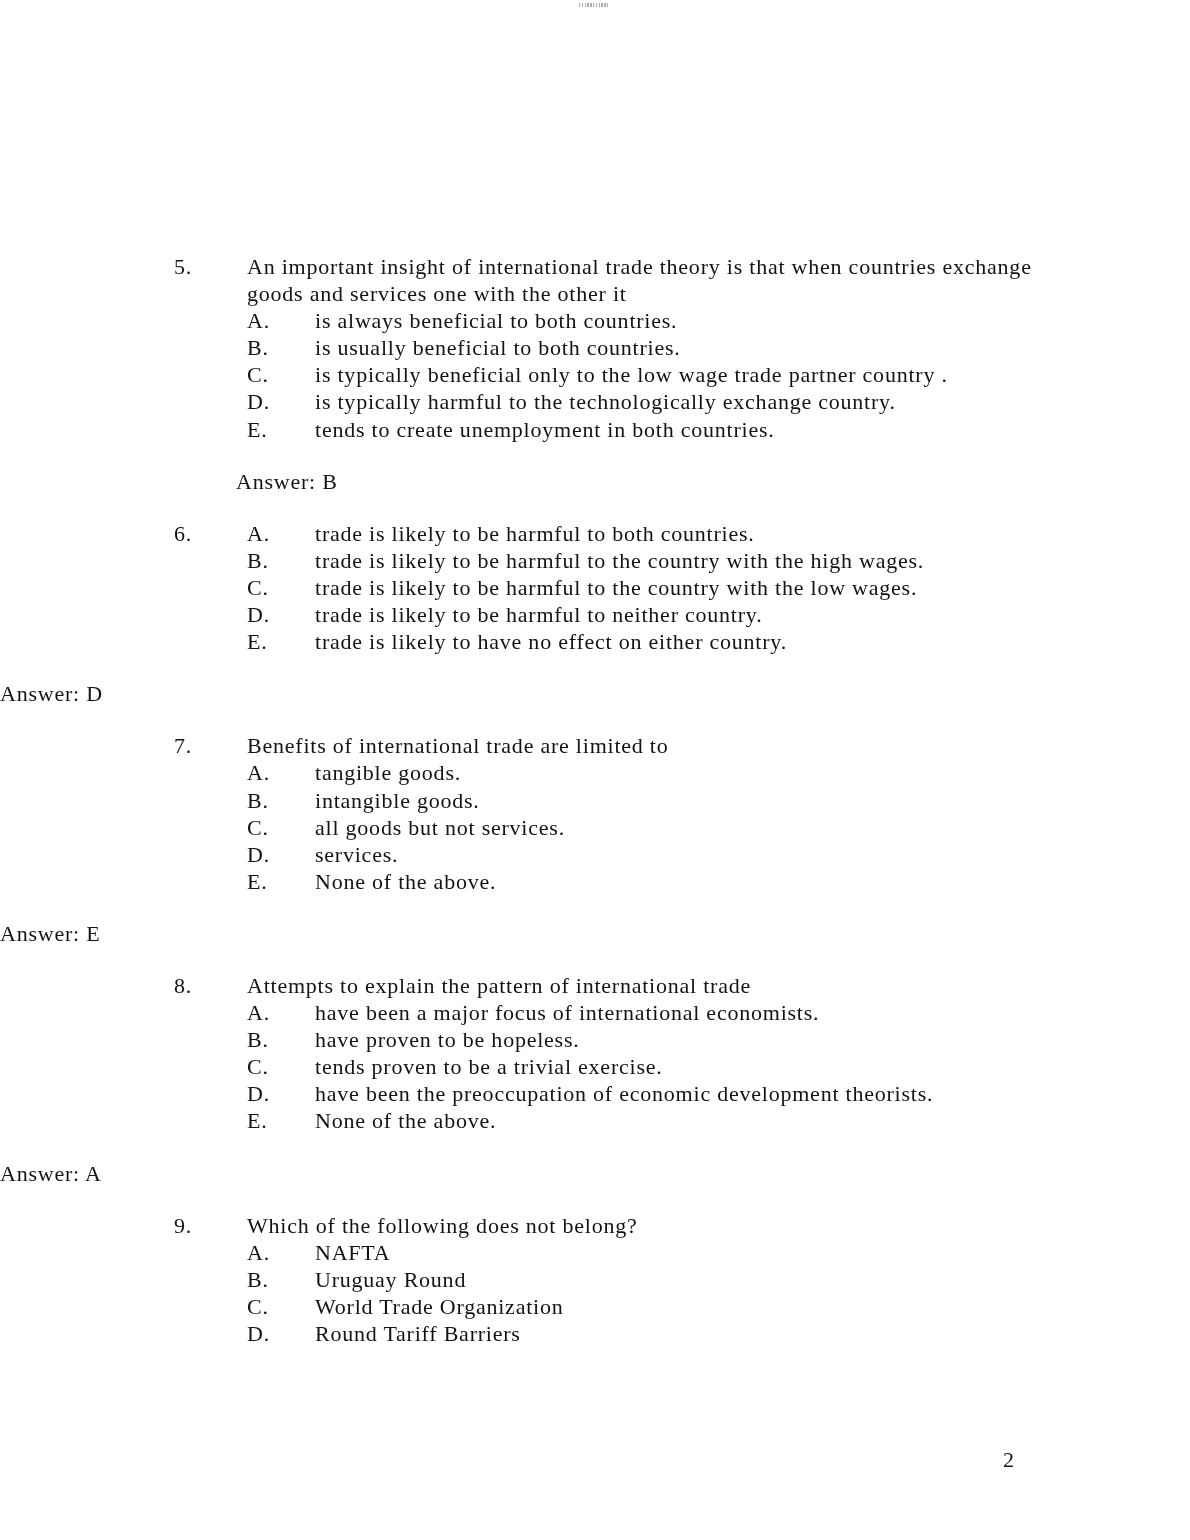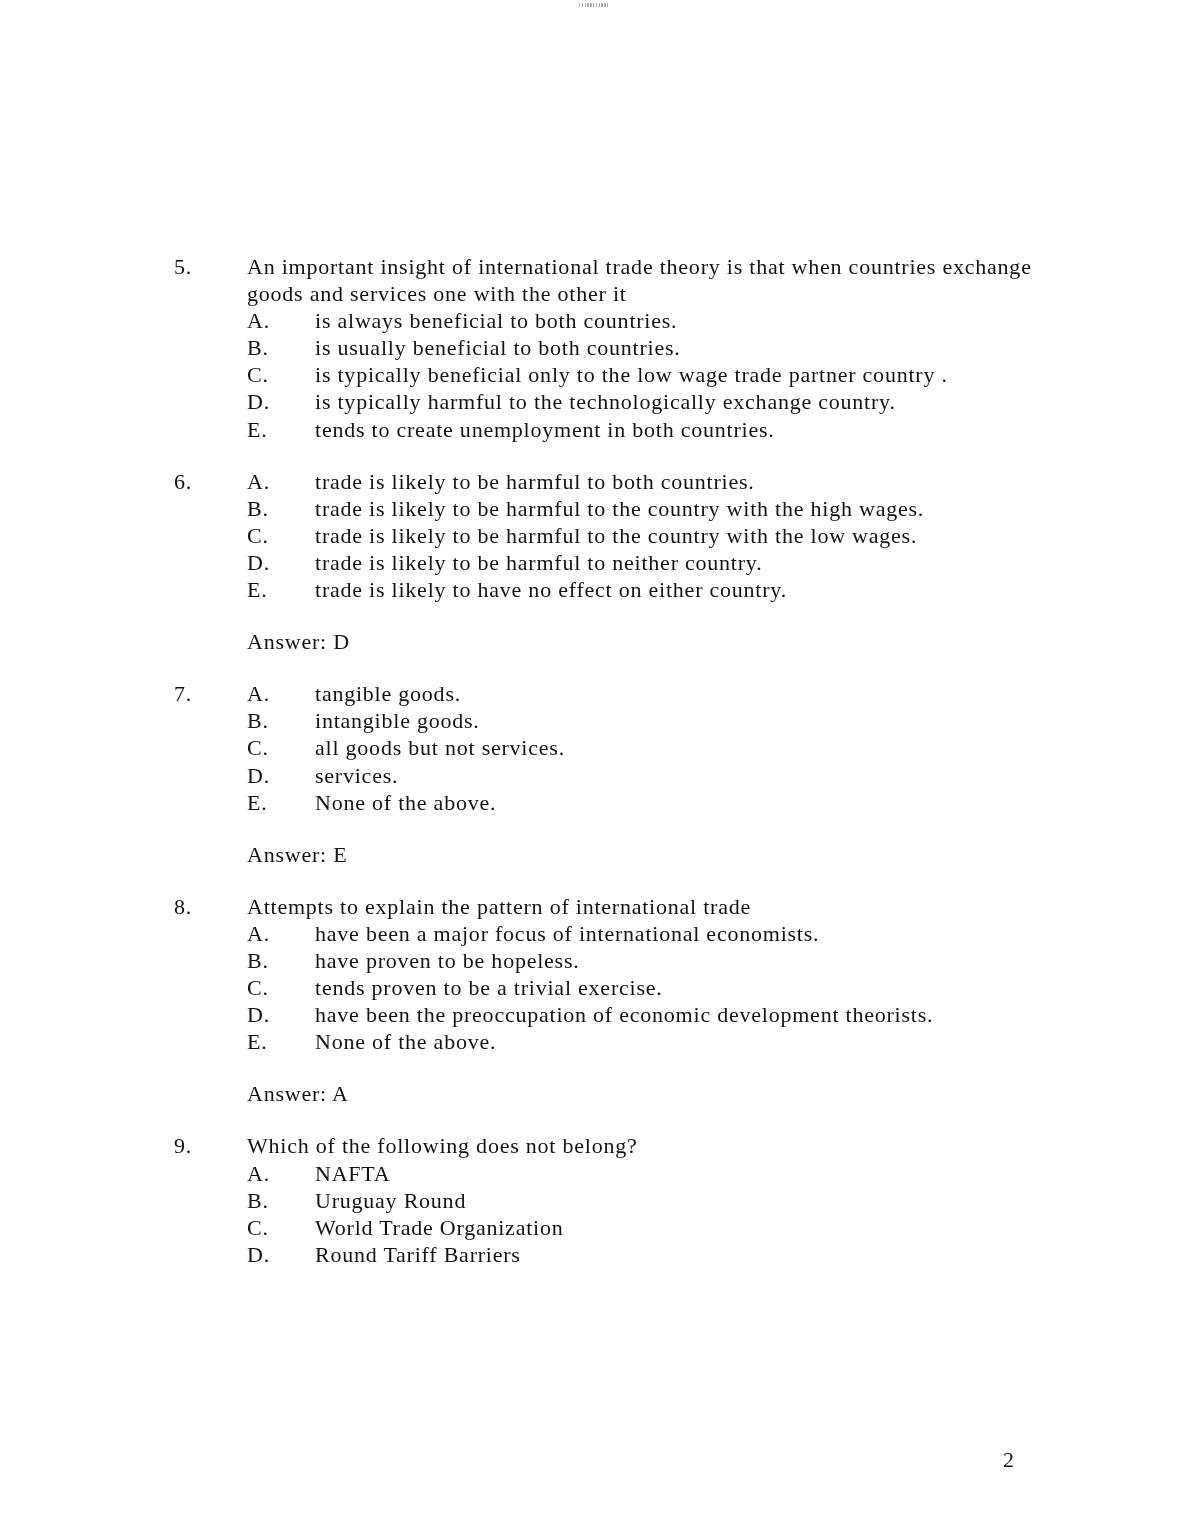--- a/index.html
+++ b/index.html
@@ -45,21 +45,20 @@
   .qnum {
     flex: none;
     width: 73px;
   }
   .qbody { width: 800px; }
   .qtext { }
   .option { display: flex; }
   .olett { flex: none; width: 68px; }
   .otext { flex: 1; }
   .answer {
-    margin-left: 247px;
     margin-top: 25px;
   }
   .answer.first { margin-left: 236px; }
   .page-number {
     position: absolute;
     left: 1003px;
     top: 1446px;
   }
 </style>
 </head>
@@ -90,20 +89,21 @@
         <div class="option">
           <span class="olett">D.</span>
           <span class="otext">is typically harmful to the technologically exchange country.</span>
         </div>
         <div class="option">
           <span class="olett">E.</span>
           <span class="otext">tends to create unemployment in both countries.</span>
         </div>
       </div>
     </div>
+    <div class="answer first">Answer: B</div>
 
     <div class="question">
       <div class="qnum">6.</div>
       <div class="qbody">
         <div class="option">
           <span class="olett">A.</span>
           <span class="otext">trade is likely to be harmful to both countries.</span>
         </div>
         <div class="option">
           <span class="olett">B.</span>
@@ -121,20 +121,21 @@
           <span class="olett">E.</span>
           <span class="otext">trade is likely to have no effect on either country.</span>
         </div>
       </div>
     </div>
     <div class="answer">Answer: D</div>
 
     <div class="question">
       <div class="qnum">7.</div>
       <div class="qbody">
+        <div class="qtext">Benefits of international trade are limited to</div>
         <div class="option">
           <span class="olett">A.</span>
           <span class="otext">tangible goods.</span>
         </div>
         <div class="option">
           <span class="olett">B.</span>
           <span class="otext">intangible goods.</span>
         </div>
         <div class="option">
           <span class="olett">C.</span>

